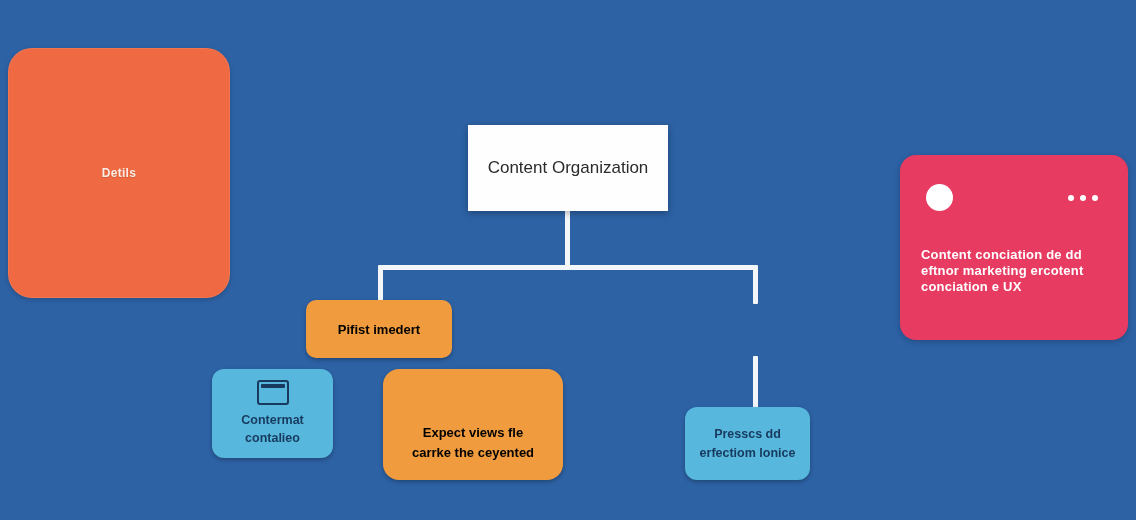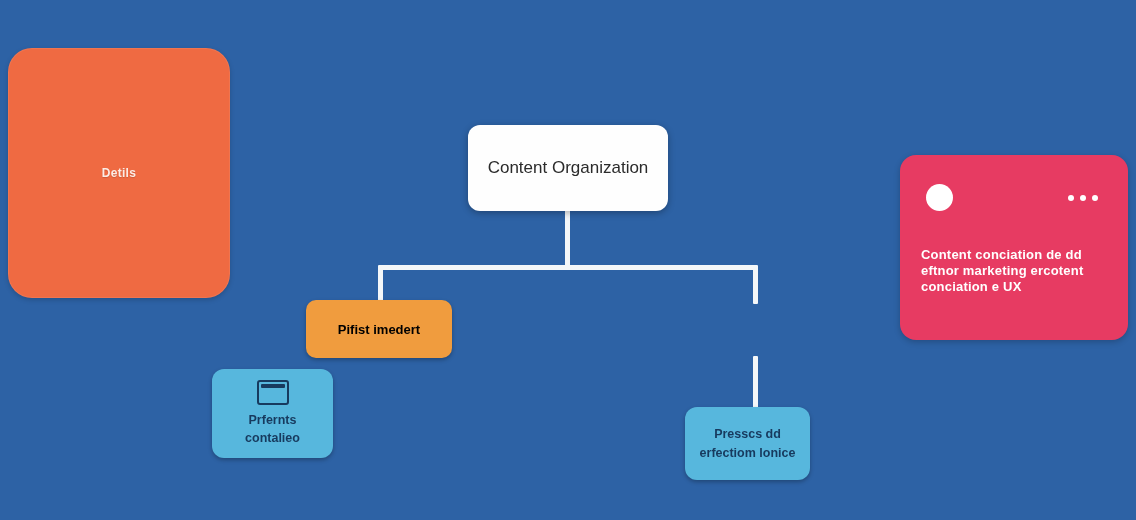--- a/index.html
+++ b/index.html
@@ -41,21 +41,21 @@
   
   .node{
     position:absolute;
     display:flex; flex-direction:column;
     align-items:center; justify-content:center;
     text-align:center;
     box-shadow:0 2px 4px rgba(0,0,0,.28);
   }
   .node.root{
     left:468px; top:125px; width:200px; height:86px;
-    background:#fefefe; border-radius:12px;
+    background:#fefefe; border-radius:0;
     color:#2b2b2b; font-size:17px;
     box-shadow:0 2px 7px rgba(0,0,0,.30);
   }
   .node.amber{ background:#f09c3e; color:#000000; font-weight:bold; }
   .node.sky{ background:#57b7dd; color:#173a5e; font-weight:bold; }
 
   .node-first{ left:306px; top:300px; width:146px; height:58px; border-radius:10px; font-size:13px; }
   .node-prefers{ left:640px; top:302px; width:208px; height:56px; border-radius:10px; font-size:13.5px; }
   .node-contermat{ left:212px; top:369px; width:121px; height:89px; border-radius:12px; font-size:12.5px; line-height:1.45; }
   .node-expect{ left:383px; top:369px; width:180px; height:111px; border-radius:16px; font-size:13px; line-height:1.5; justify-content:flex-end; padding-bottom:18px; box-sizing:border-box; }
@@ -134,24 +134,28 @@
 
   <div class="node amber node-first">
     <span>Pifist imedert</span>
   </div>
 
 
   <div class="node sky node-contermat">
     <div class="win-icon">
       <div class="win-icon-bar"></div>
     </div>
-    <span>Prfernts</span>
+    <span>Contermat</span>
     <span>contalieo</span>
   </div>
 
+  <div class="node amber node-expect">
+    <span>Expect views fle</span>
+    <span>carrke the ceyented</span>
+  </div>
 
   <div class="node sky node-process">
     <span>Presscs dd</span>
     <span>erfectiom lonice</span>
   </div>
 
   <div class="card-right">
     <div class="avatar"></div>
     <div class="menu-dots">
       <i></i>

